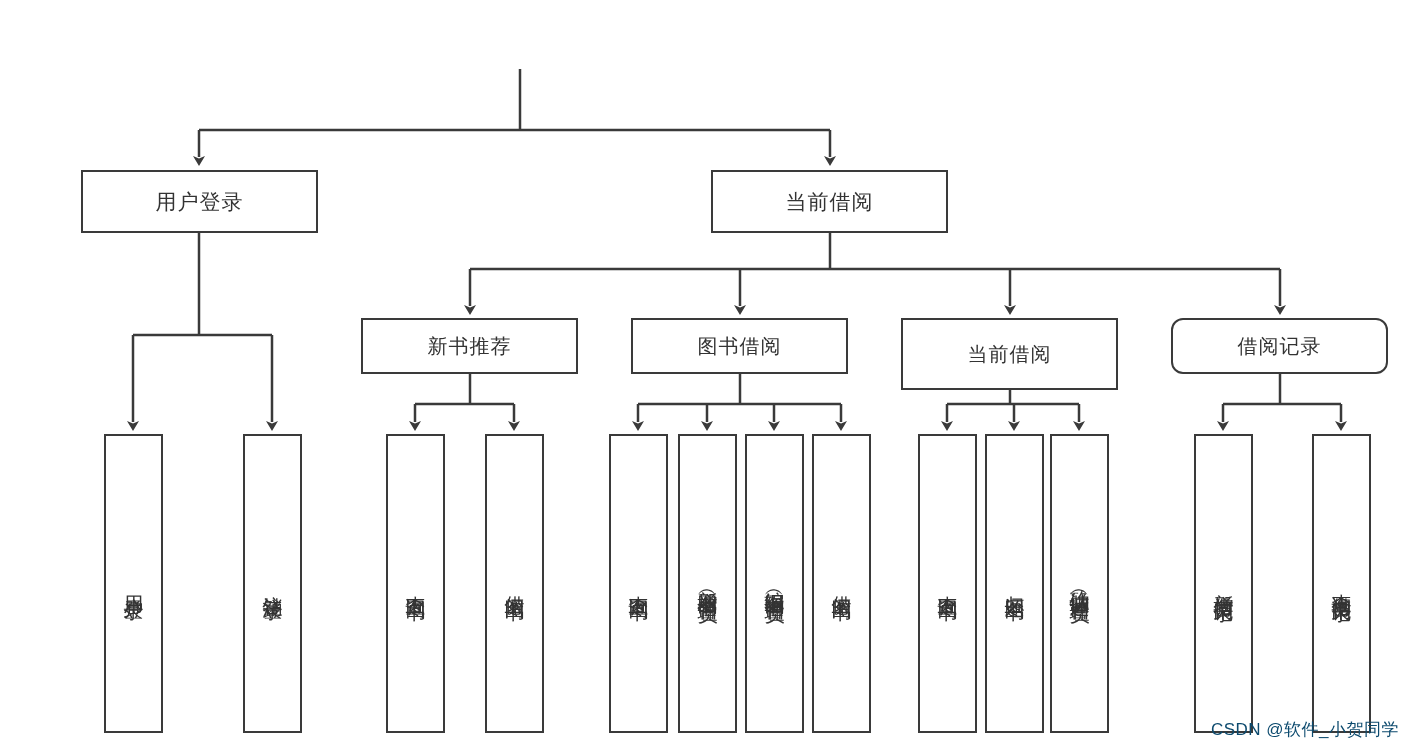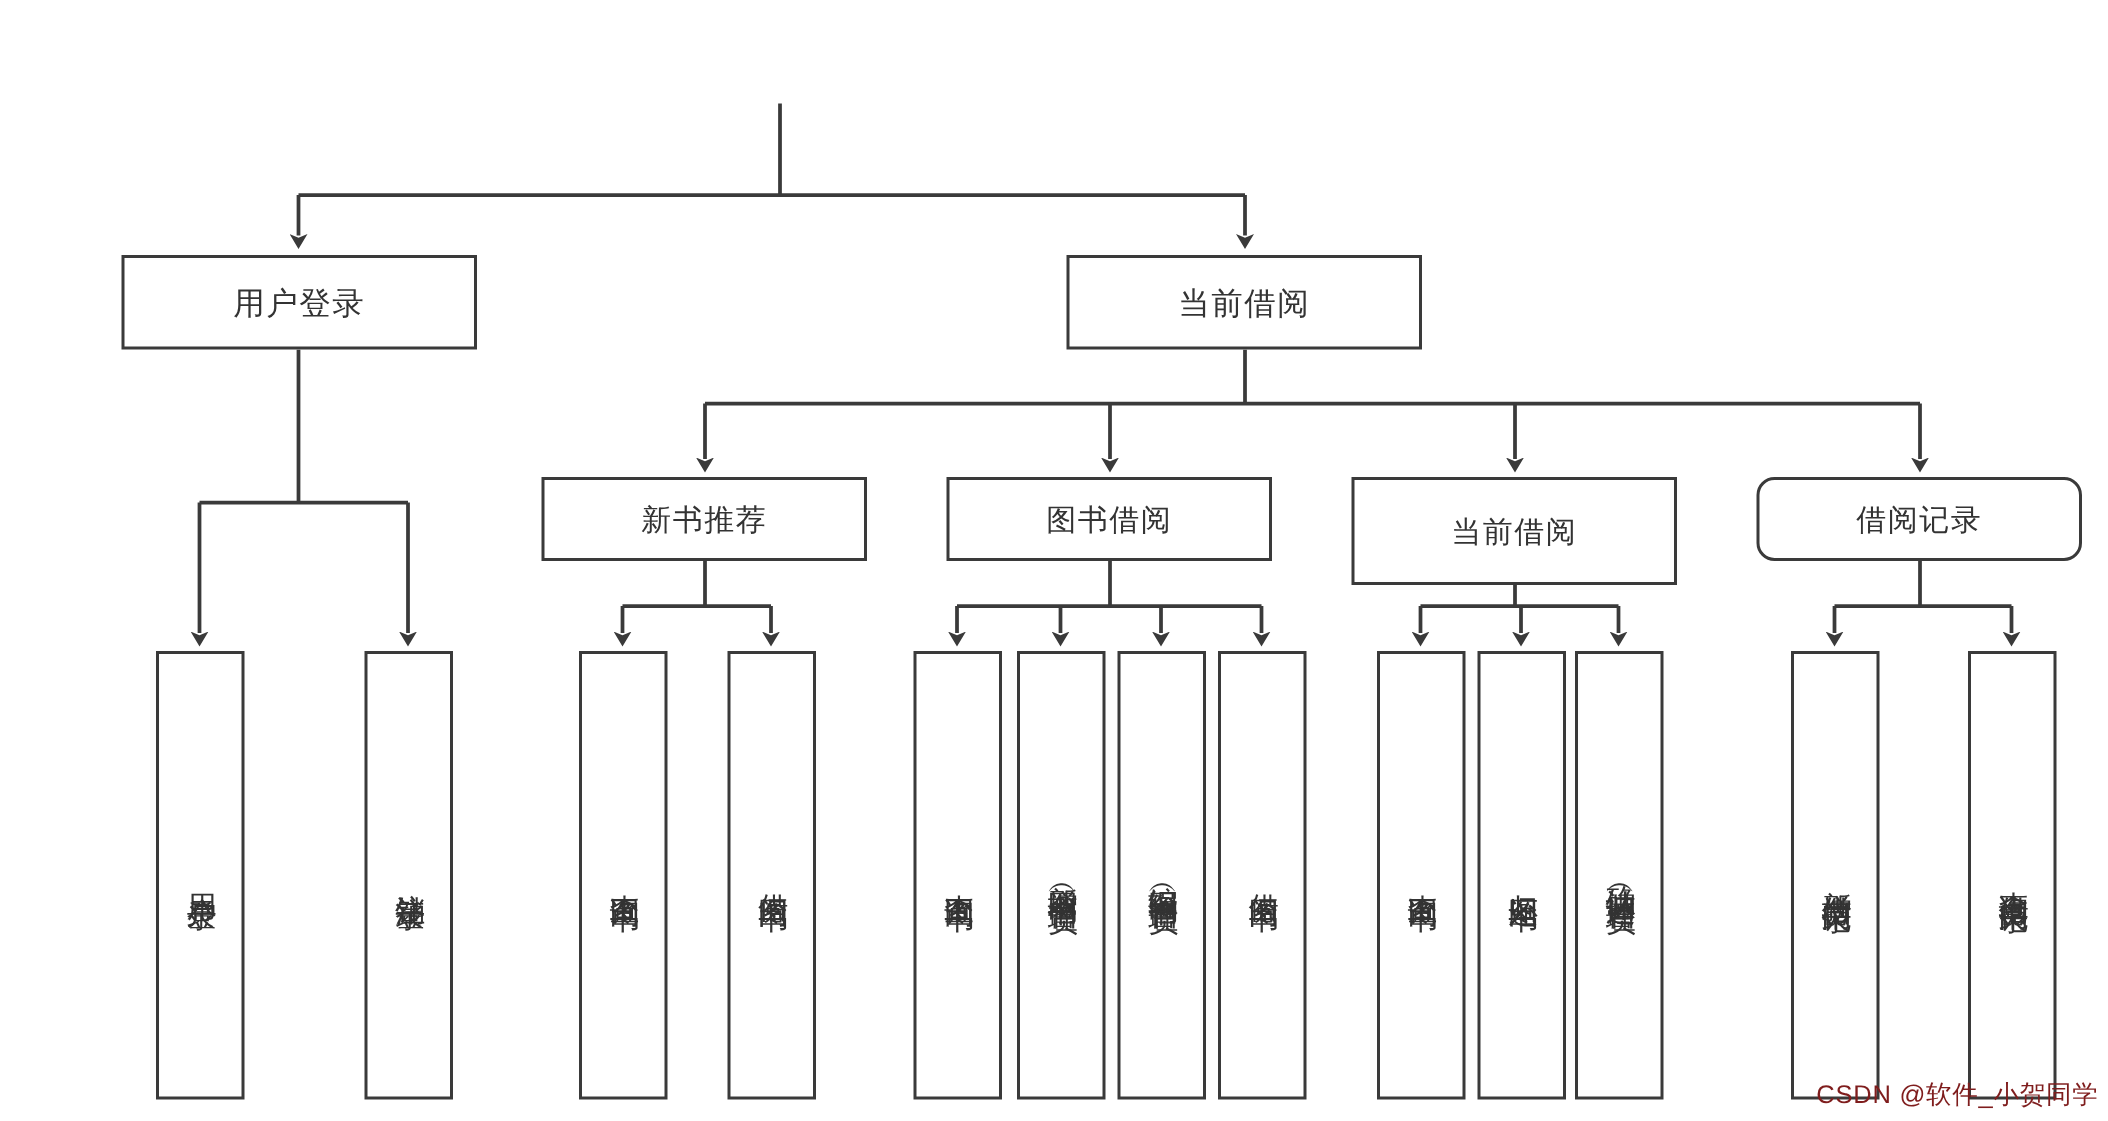--- a/index.html
+++ b/index.html
@@ -63,21 +63,21 @@
   .htext {
     white-space: nowrap;
     letter-spacing: 1px;
     display: block;
   }
   #watermark {
     position: absolute;
     right: 6px;
     bottom: 6px;
     font-size: 17px;
-    color: #7f1d1d;
+    color: #0c4a6e;
     letter-spacing: 0.5px;
     white-space: nowrap;
     user-select: none;
   }
 </style>
 </head>
 <body>
 
 <div id="canvas">
 

